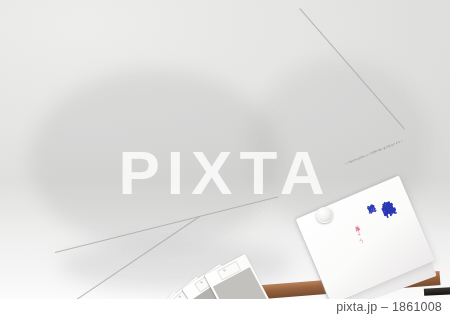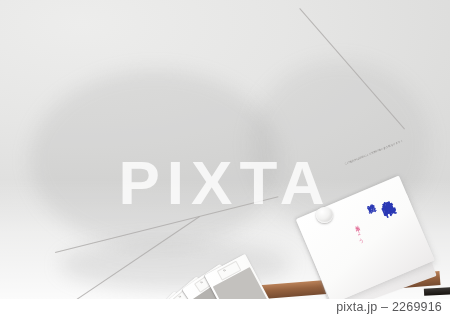--- a/index.html
+++ b/index.html
@@ -107,21 +107,21 @@
     opacity:.92;
   }
   #woodtip{
     position:absolute;left:424px;top:288px;width:28px;height:7px;
     transform:rotate(-3deg);
     background:linear-gradient(180deg,#3a3734 0%,#17130f 100%);
   }
 
   
   #wm{
-    position:absolute;left:0;top:14px;width:450px;height:299px;
+    position:absolute;left:0;top:4px;width:450px;height:299px;
     display:flex;align-items:center;justify-content:center;
     pointer-events:none;
   }
   #wm .txt{
     font-size:62px;font-weight:bold;letter-spacing:7px;
     color:rgba(255,255,255,.80);
     font-family:"Liberation Sans",sans-serif;
     transform:translateY(19px);
   }
 
@@ -189,16 +189,16 @@
                 font-size:2.6px;line-height:3.4px;color:#8a8785;white-space:nowrap;">
       <span>この色見本は印刷により実際の色と多少異なります 日本塗料工業会</span>
     </div>
 
     <div id="wm">
       <span class="txt">PIXTA</span>
     </div>
   </div>
 
   <div id="footer">
-    <span class="credit">pixta.jp – 2269916</span>
+    <span class="credit">pixta.jp – 1861008</span>
   </div>
 
 </div>
 
 </body></html>

